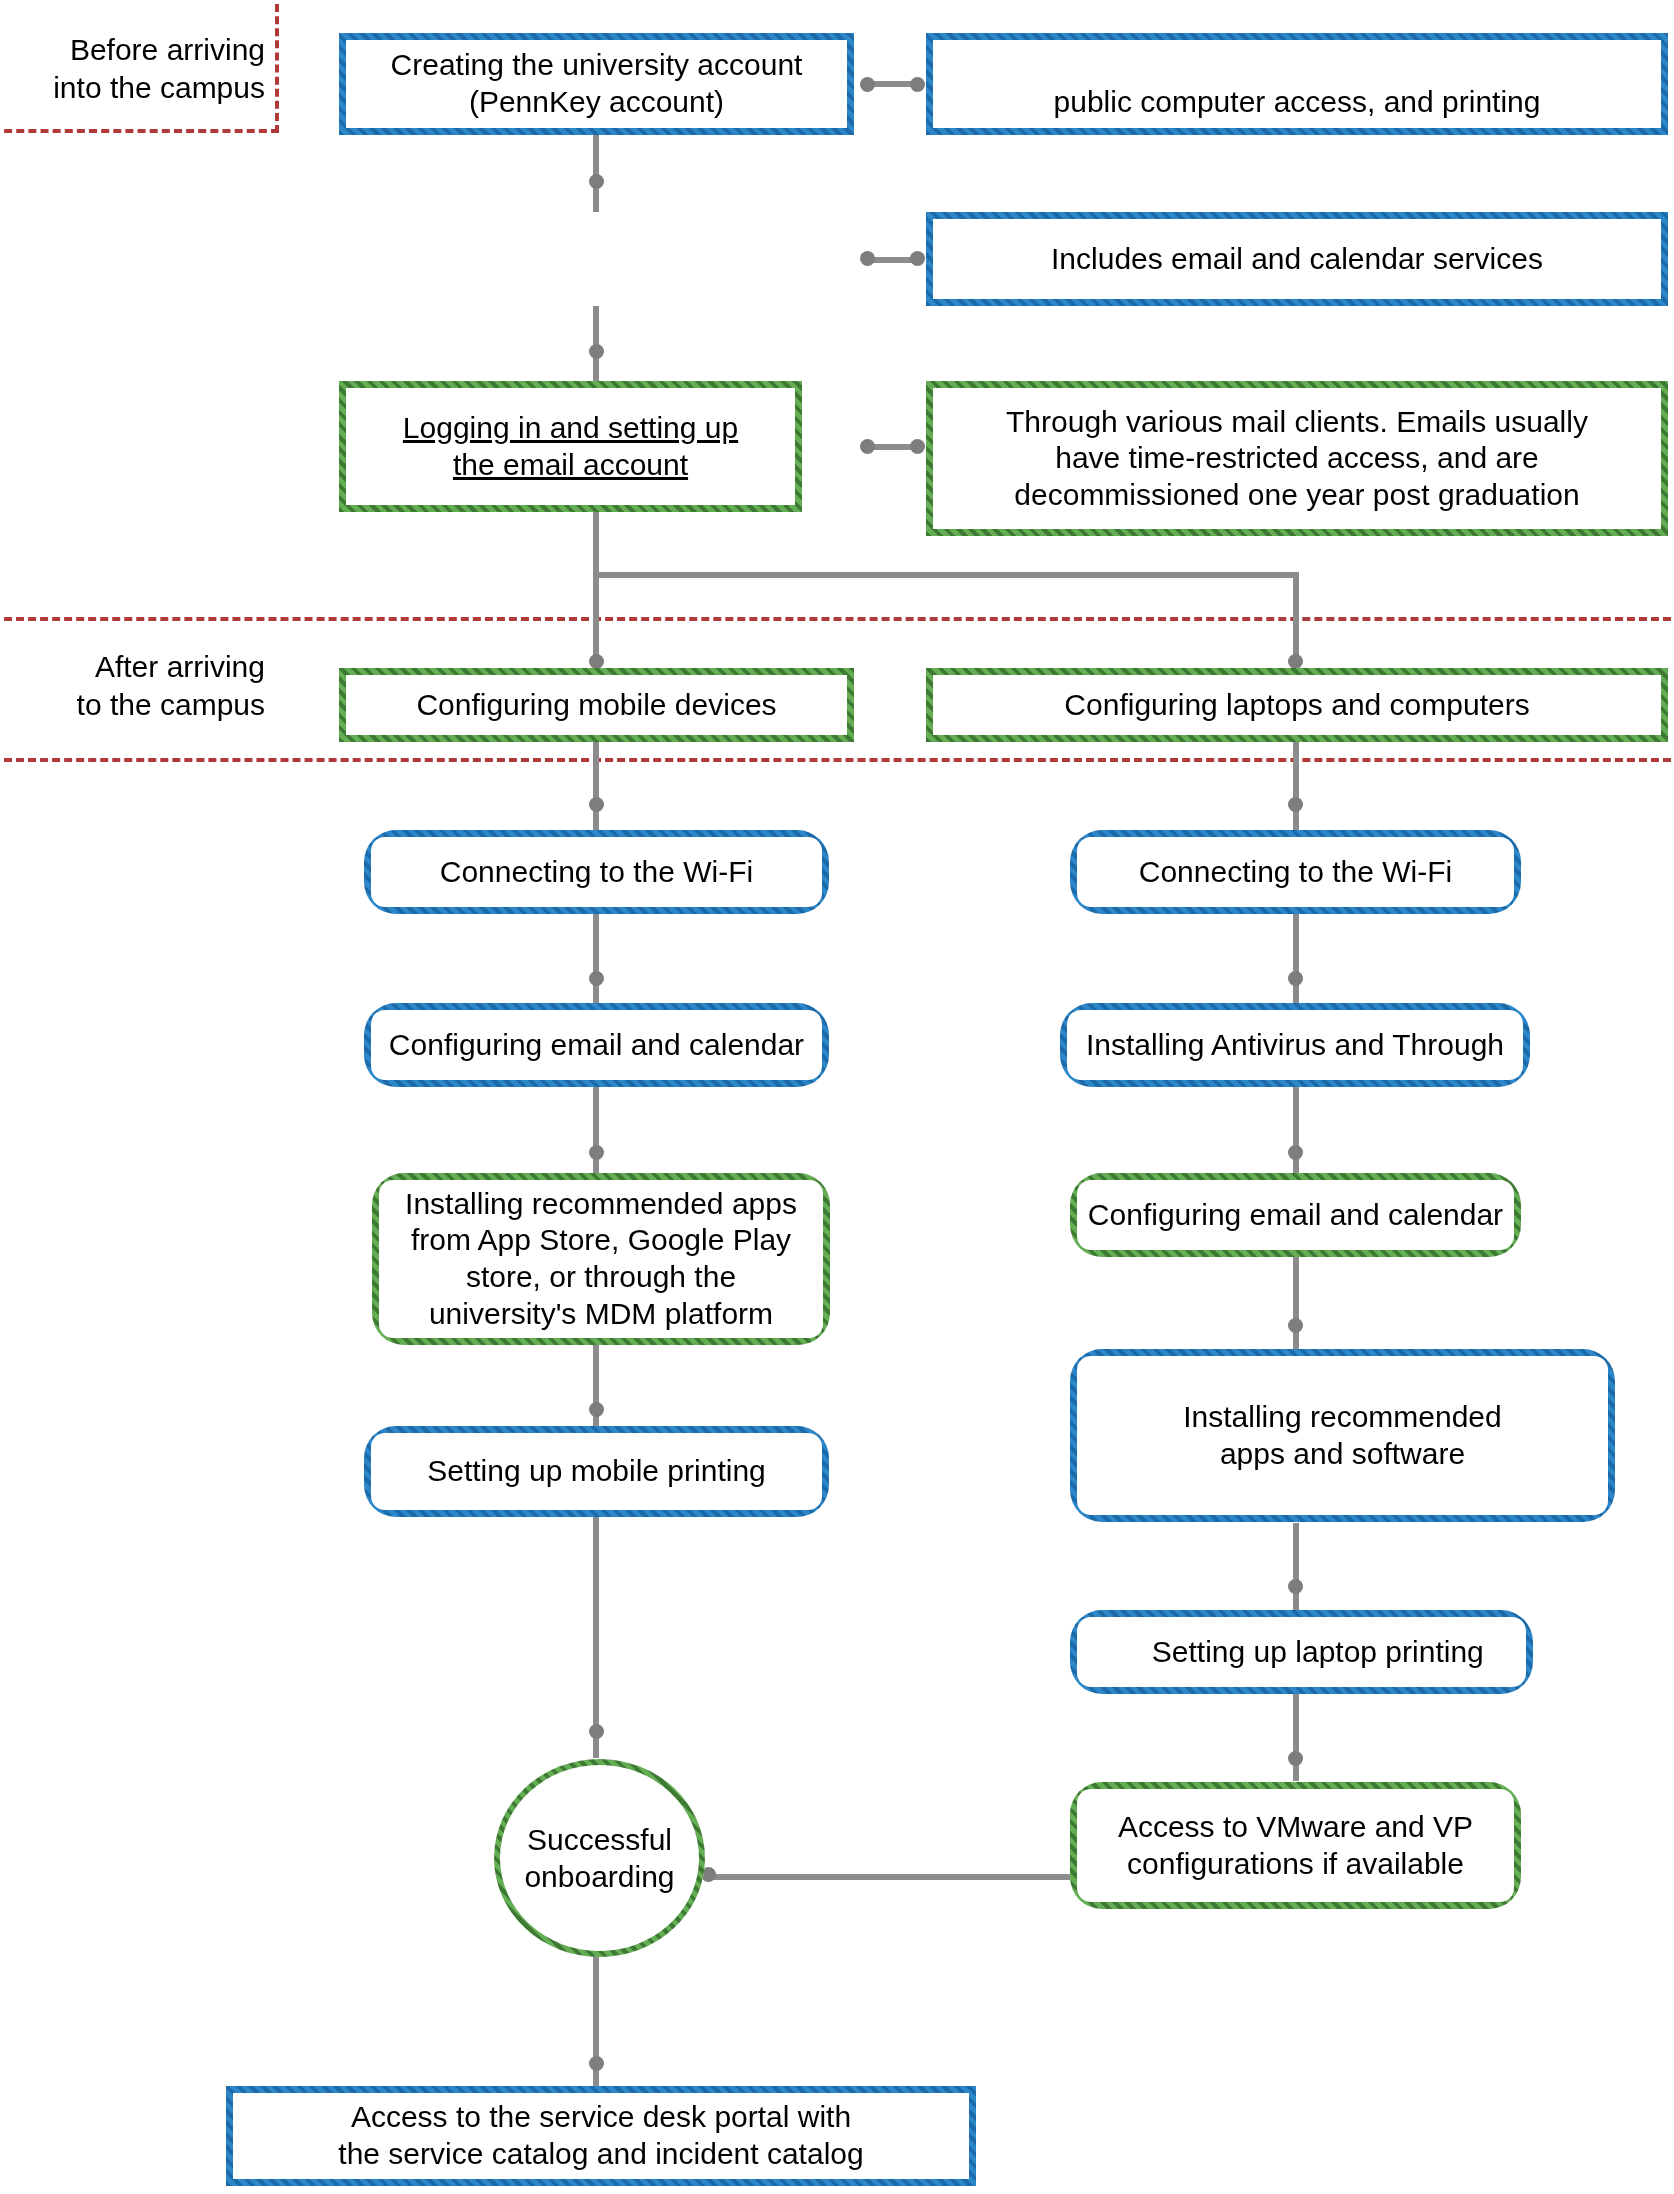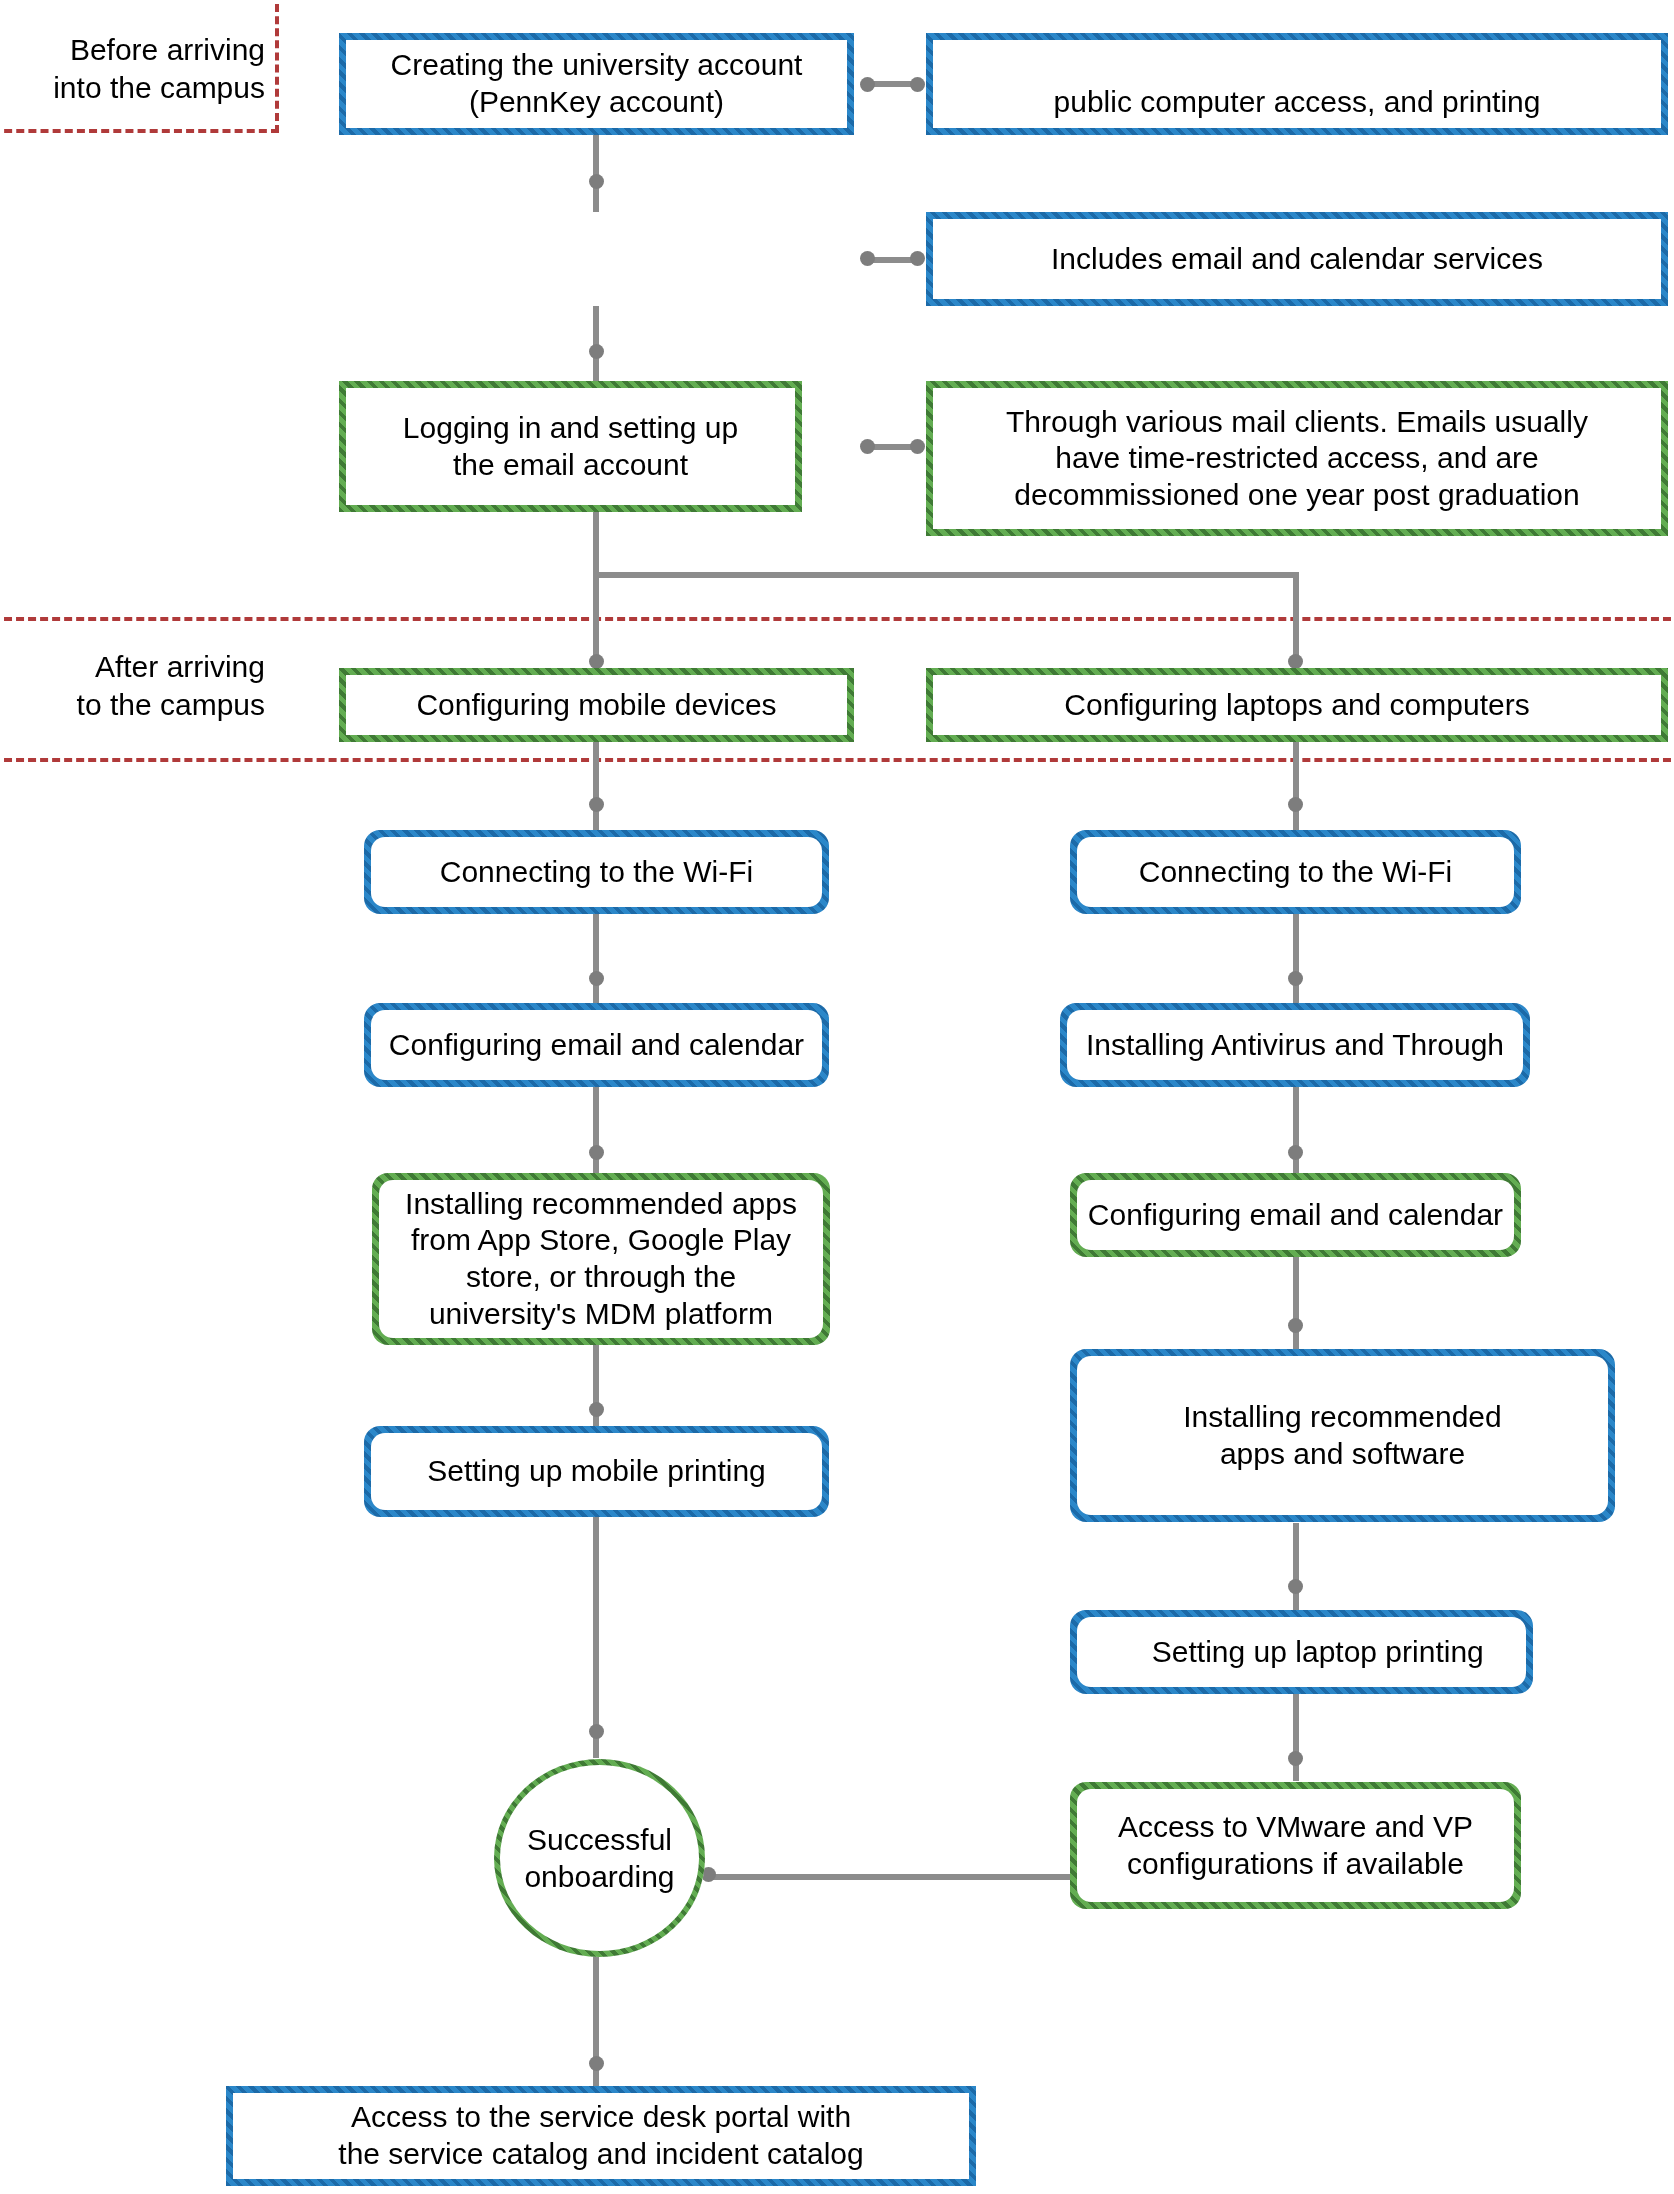--- a/index.html
+++ b/index.html
@@ -58,21 +58,21 @@
         #1c6aa8 0px, #1c6aa8 3.9px,
         #2b87c9 3.9px, #2b87c9 8.6px);
   }
   .green::before {
     background:
       repeating-linear-gradient(45deg,
         #3f7a35 0px, #3f7a35 3.9px,
         #63ad52 3.9px, #63ad52 8.6px);
   }
 
-  .rounded { border-radius: 16px; }
+  .rounded { border-radius: 32px; }
   .rounded::after { border-radius: 14px; }
 
   
   .circle {
     border-radius: 50%;
     font-size: 30px;
     line-height: 1.25;
   }
   .circle::after {
     left: 6.2px; top: 6.2px; right: 6.2px; bottom: 6.2px;
@@ -206,21 +206,21 @@
 
 
   <div class="node blue" style="left:926px; top:212px; width:742px; height:94px;">
     <span class="lbl">Includes email and calendar services</span>
   </div>
 
   <div class="conn hline" style="left:865px; top:257px; width:50px;"></div>
   <div class="dot" style="left:860px; top:251px;"></div>
   <div class="dot" style="left:910px; top:251px;"></div>
 
-  <div class="node green" style="left:339px; top:381px; width:463px; height:131px;">
+  <div class="node green" style="left:339px; top:381px; width:463px; height:131px;text-decoration:underline;">
     <span class="lbl">
       <span>Logging in and setting up</span><br>
       <span>the email account</span>
     </span>
   </div>
 
   <div class="node green" style="left:926px; top:381px; width:742px; height:155px;">
     <span class="lbl">
       <span>Through various mail clients.  Emails usually</span><br>
       <span>have time-restricted access, and are</span><br>

